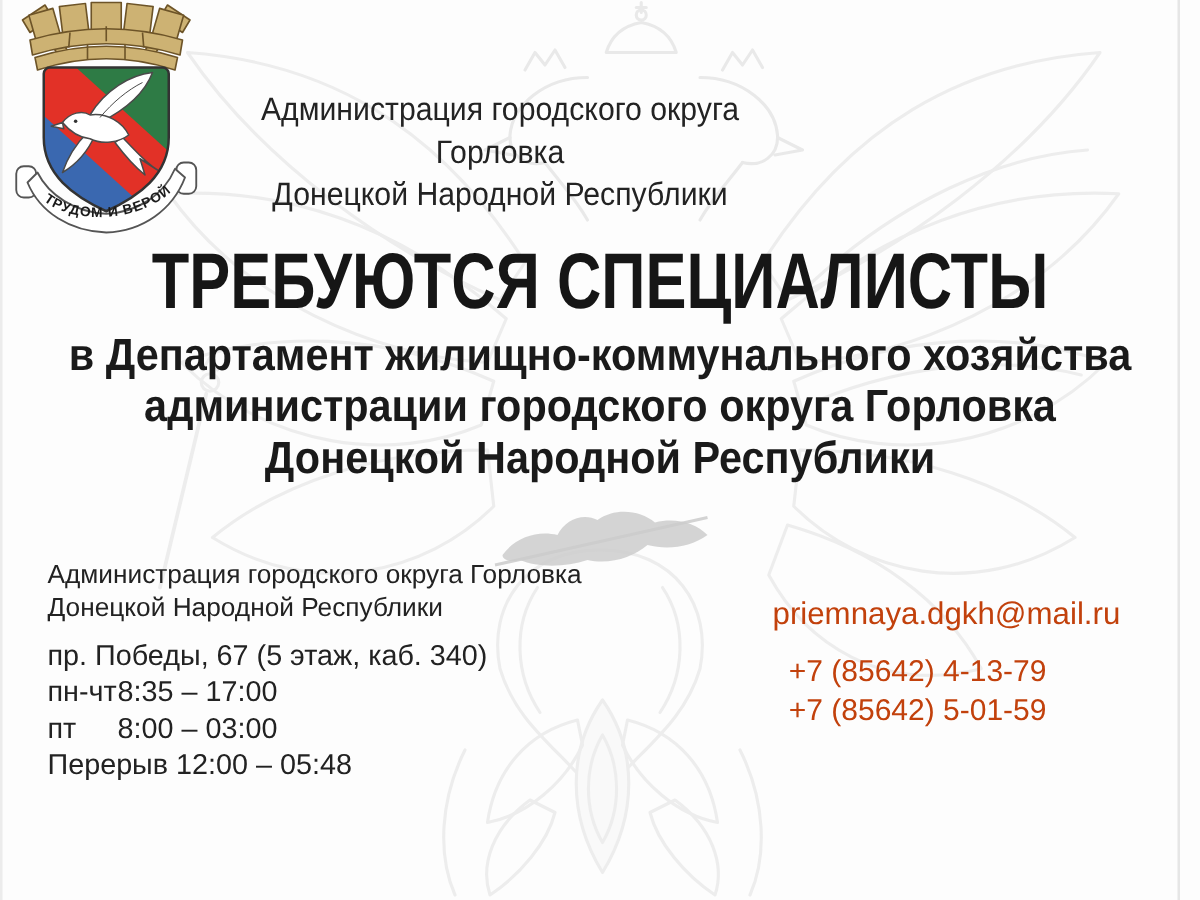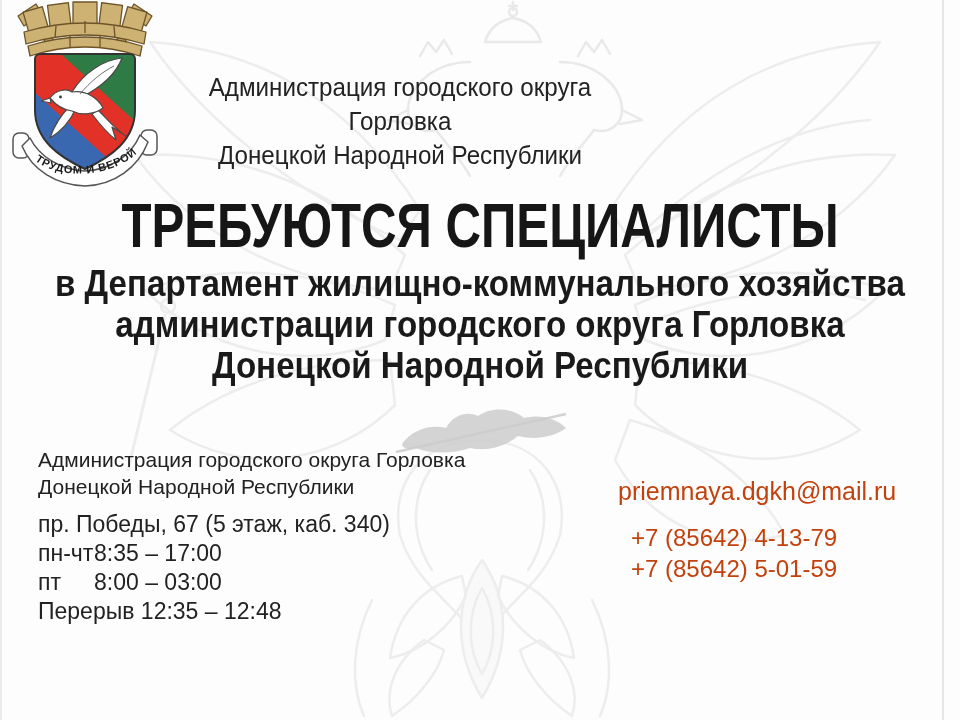--- a/index.html
+++ b/index.html
@@ -191,21 +191,21 @@
       <div>Донецкой Народной Республики</div>
     </div>
     <div class="addr">
       <div>пр. Победы, 67 (5 этаж, каб. 340)</div>
       <div>
         <span class="day">пн-чт</span><span>8:35 – 17:00</span>
       </div>
       <div>
         <span class="day">пт</span><span>8:00 – 03:00</span>
       </div>
-      <div>Перерыв 12:35 – 12:48</div>
+      <div>Перерыв 12:00 – 05:48</div>
     </div>
   </div>
 
   <div class="contact-right">
     <div class="email">priemnaya.dgkh@mail.ru</div>
     <div class="phone">+7 (85642) 4-13-79</div>
     <div class="phone">+7 (85642) 5-01-59</div>
   </div>
 
 </div>

